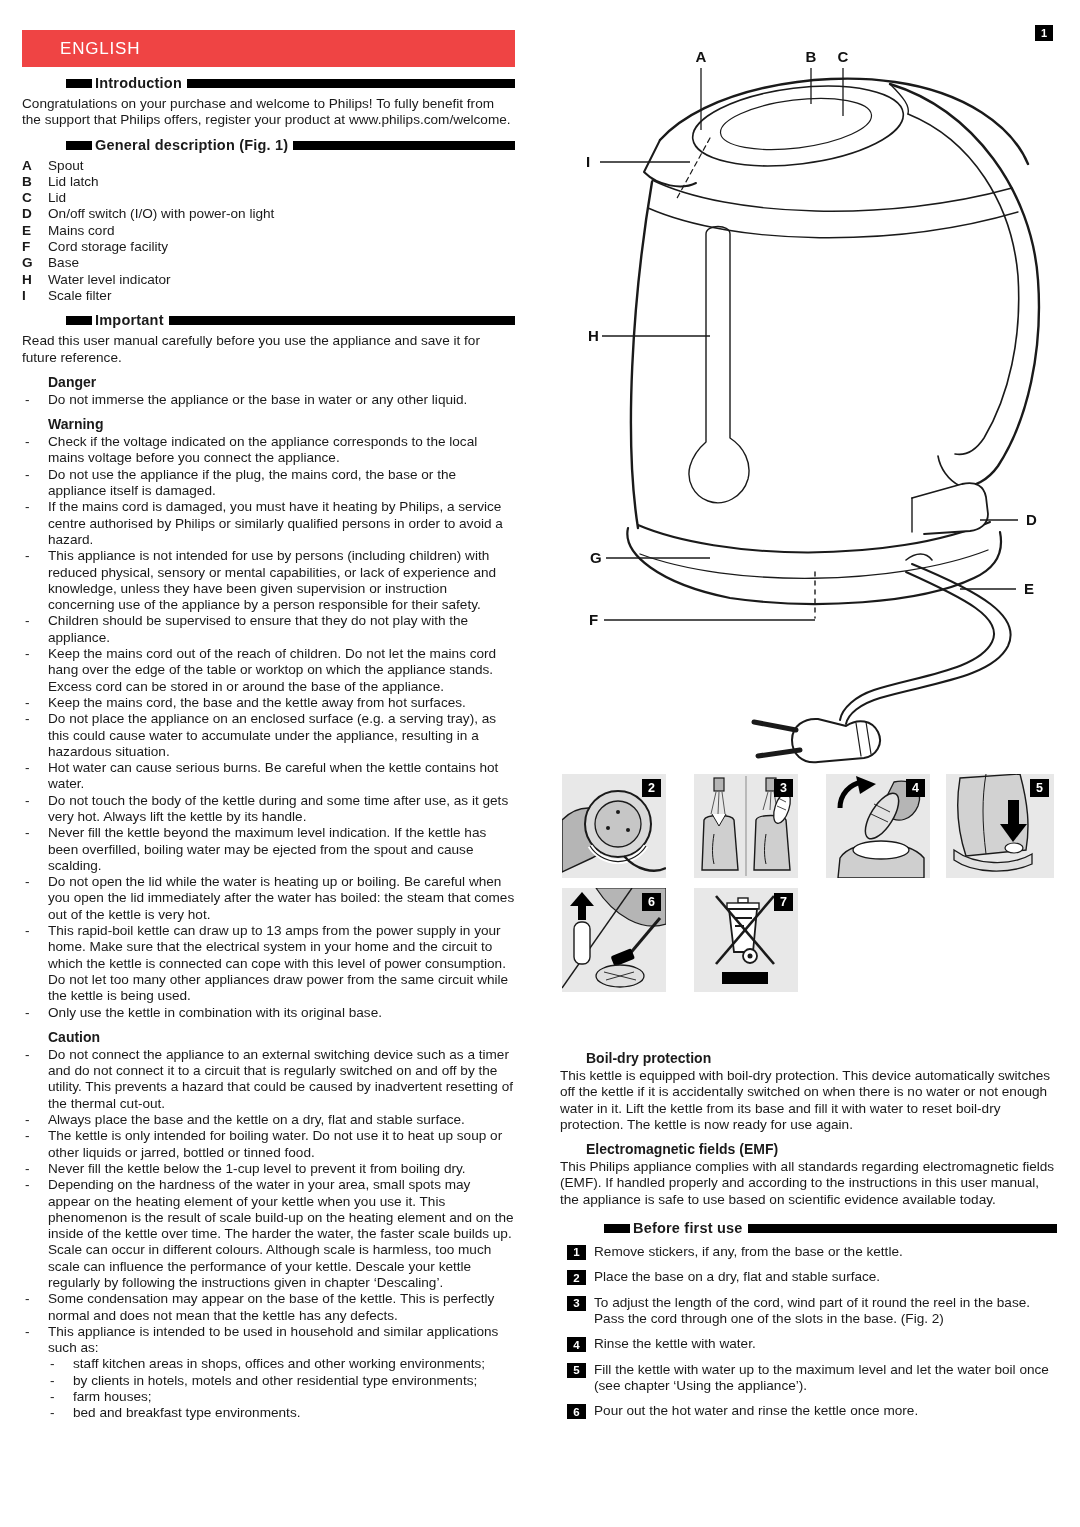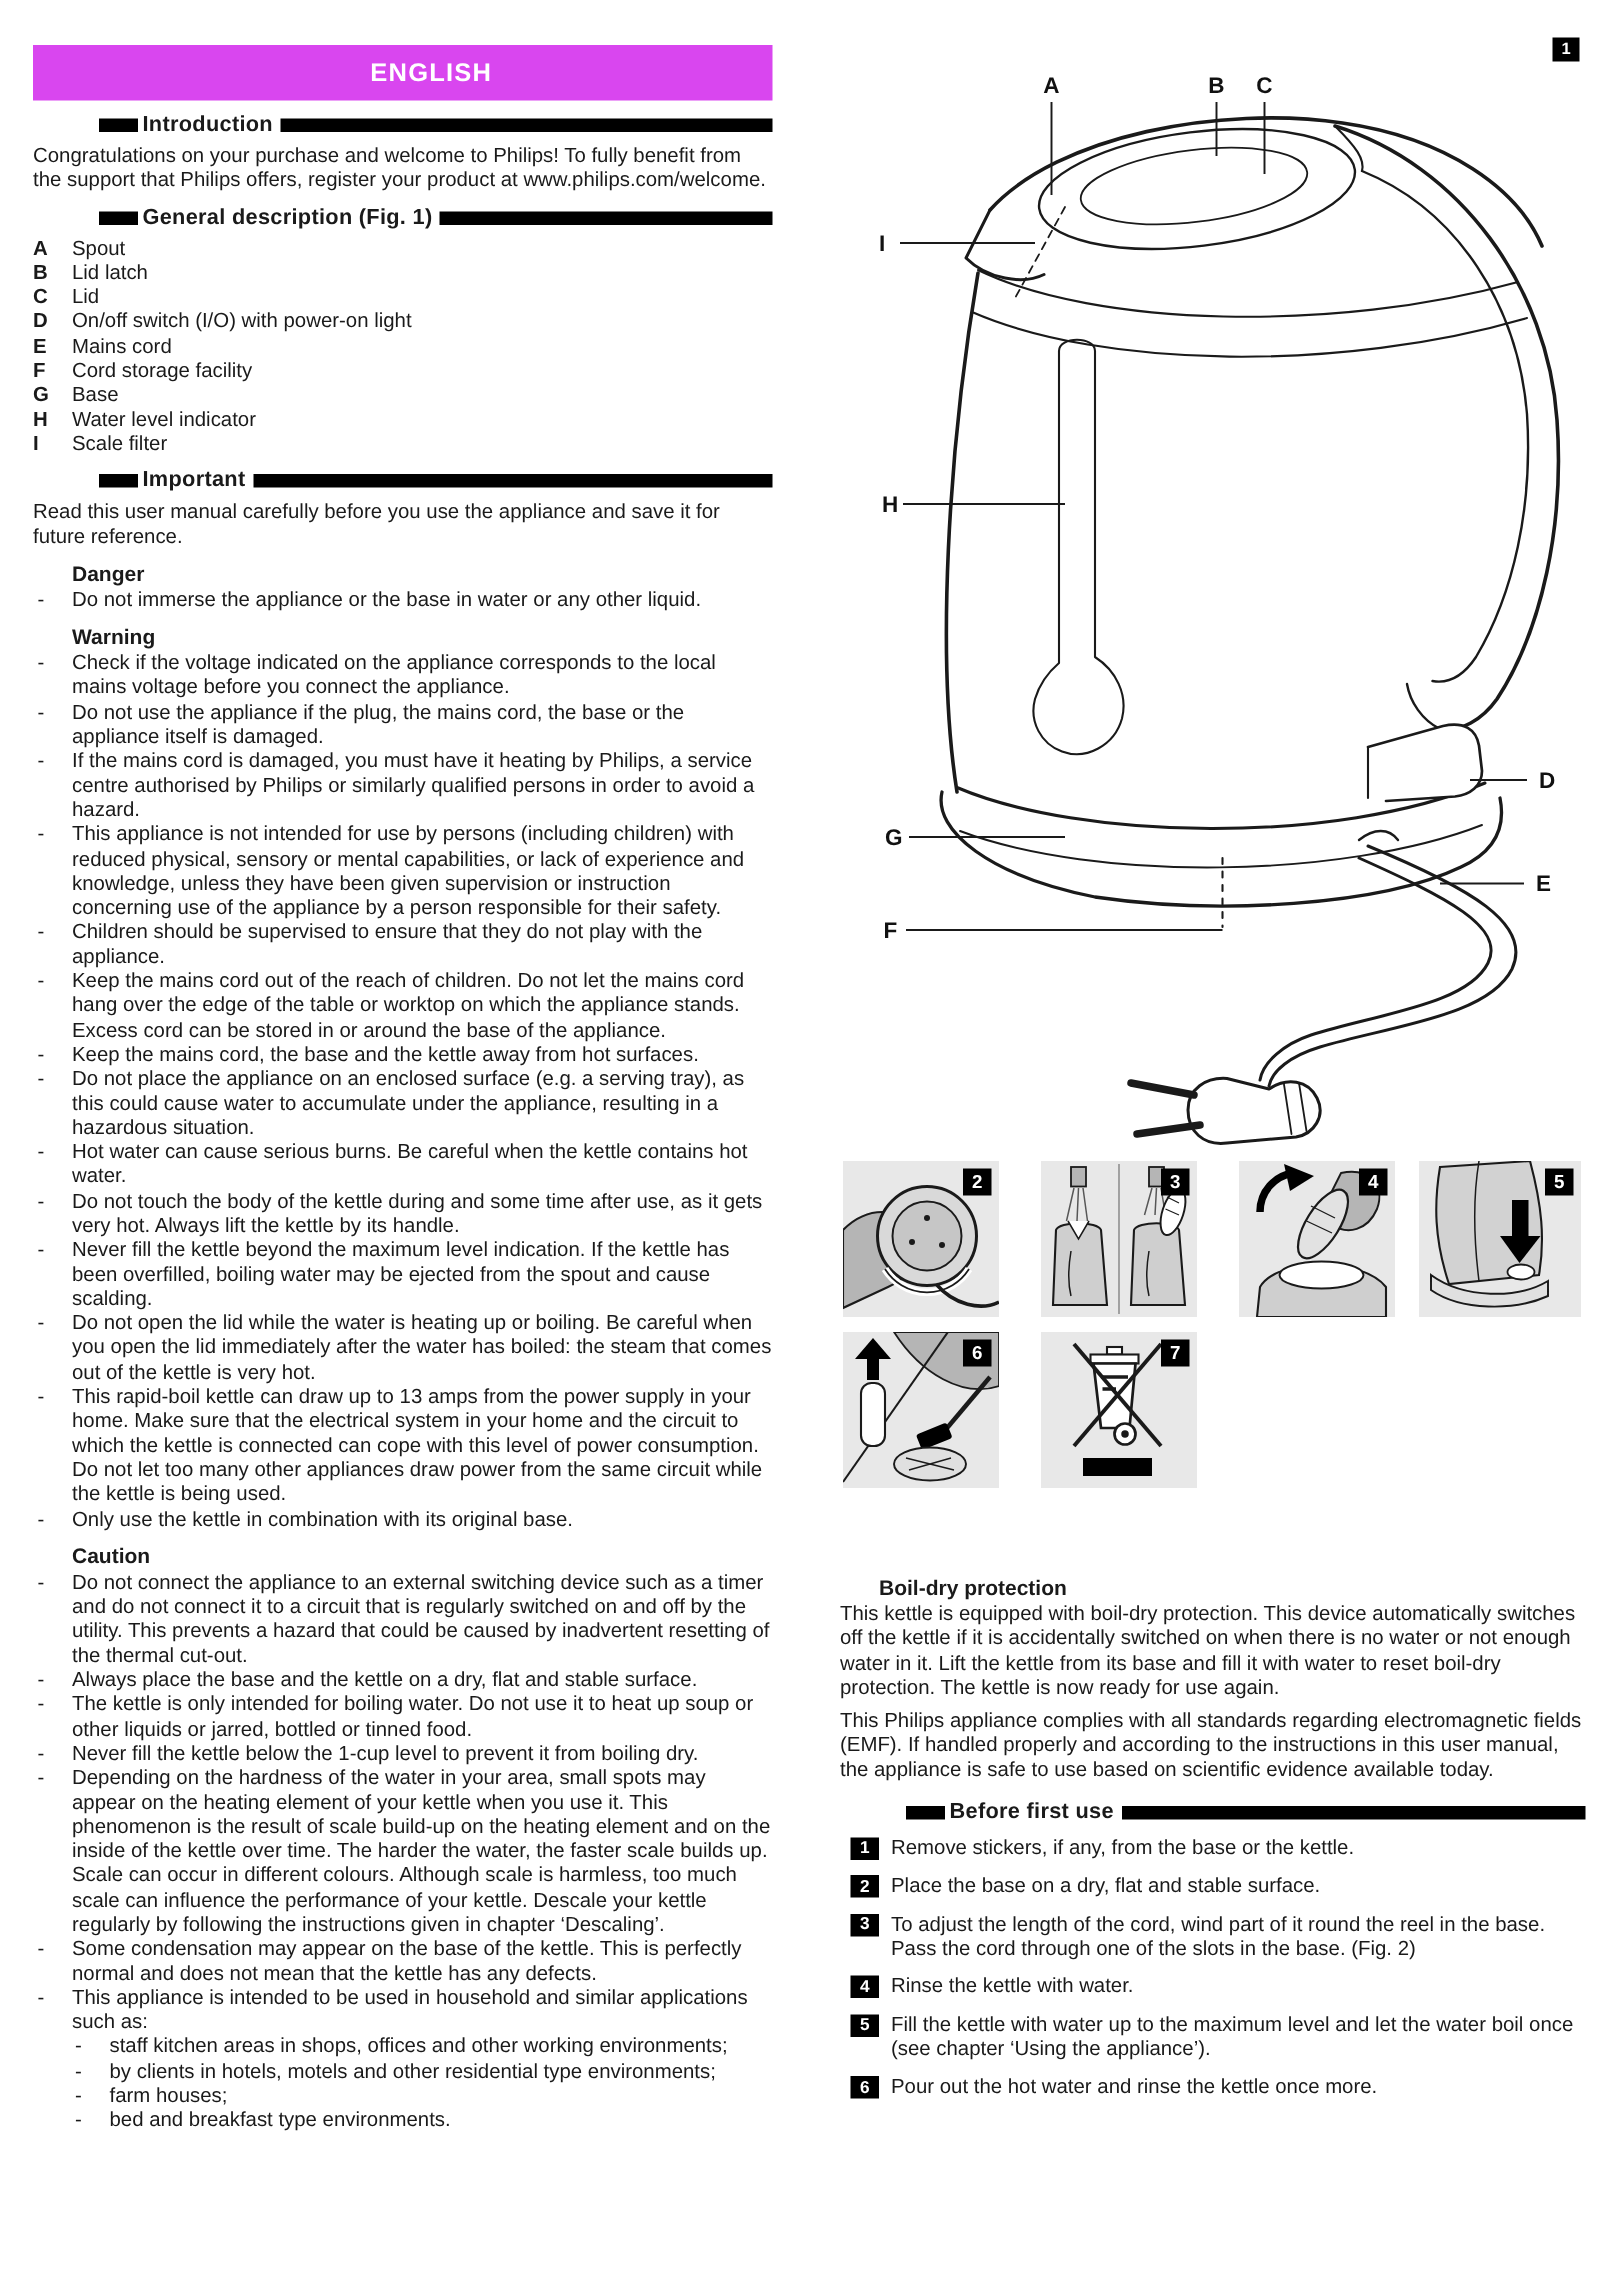--- a/index.html
+++ b/index.html
@@ -1,21 +1,21 @@
 <!DOCTYPE html>
 <html><head>
 <meta charset="utf-8">
 <style>
   html,body{margin:0;padding:0;background:#fff;}
   .page{position:relative;width:1080px;height:1527px;background:#fff;overflow:hidden;
         font-family:"Liberation Sans",sans-serif;color:#1a1a1a;}
   
   .col-left{position:absolute;left:22px;top:30px;width:493px;}
-  .title-bar{background:#d946ef;color:#fff;height:37px;display:flex;align-items:center;
-             padding-left:38px;font-weight:bold;font-size:17px;letter-spacing:.8px;margin-bottom:9px;justify-content:center;}
+  .title-bar{background:#ef4444;color:#fff;height:37px;display:flex;align-items:center;
+             padding-left:38px;font-weight:normal;font-size:17px;letter-spacing:.8px;margin-bottom:9px;}
   .sec-head{display:flex;align-items:center;margin:9px 0 5px;padding-left:44px;}
   .bar-start{width:26px;height:9px;background:#000;flex:0 0 auto;}
   .bar-fill{flex:1;height:9px;background:#000;}
   .sec-label{font-weight:bold;font-size:14.5px;line-height:15px;padding:0 5px 0 3px;white-space:nowrap;letter-spacing:.2px;}
   .body{margin:0 0 6px;font-size:13.6px;line-height:16.3px;}
   .desc-item{display:flex;font-size:13.6px;line-height:16.3px;}
   .desc-key{width:26px;font-weight:bold;flex:0 0 auto;}
   .subhead{font-weight:bold;font-size:14px;margin:8px 0 2px;padding-left:26px;}
   .bullet{display:flex;font-size:13.6px;line-height:16.3px;justify-content:center;}
   .bullet::before{content:"-";flex:0 0 26px;padding-left:3px;box-sizing:border-box;}
@@ -351,20 +351,21 @@
         <rect x="28" y="84" width="46" height="12" fill="#000"></rect>
       </svg>
       <div class="tile-badge">7</div>
     </div>
   </div>
 
   <div class="col-right-text">
     <div class="subhead">Boil-dry protection</div>
     <p class="body">This kettle is equipped with boil-dry protection. This device automatically switches off the kettle if it is accidentally switched on when there is no water or not enough water in it. Lift the kettle from its base and fill it with water to reset boil-dry protection. The kettle is now ready for use again.</p>
 
+    <div class="subhead">Electromagnetic fields (EMF)</div>
     <p class="body">This Philips appliance complies with all standards regarding electromagnetic fields (EMF). If handled properly and according to the instructions in this user manual, the appliance is safe to use based on scientific evidence available today.</p>
 
     <div class="sec-head" style="margin-top:13px;">
       <span class="bar-start"></span>
       <span class="sec-label">Before first use</span>
       <span class="bar-fill"></span>
     </div>
 
     <div style="margin-top:8px;">
       <div class="step">

